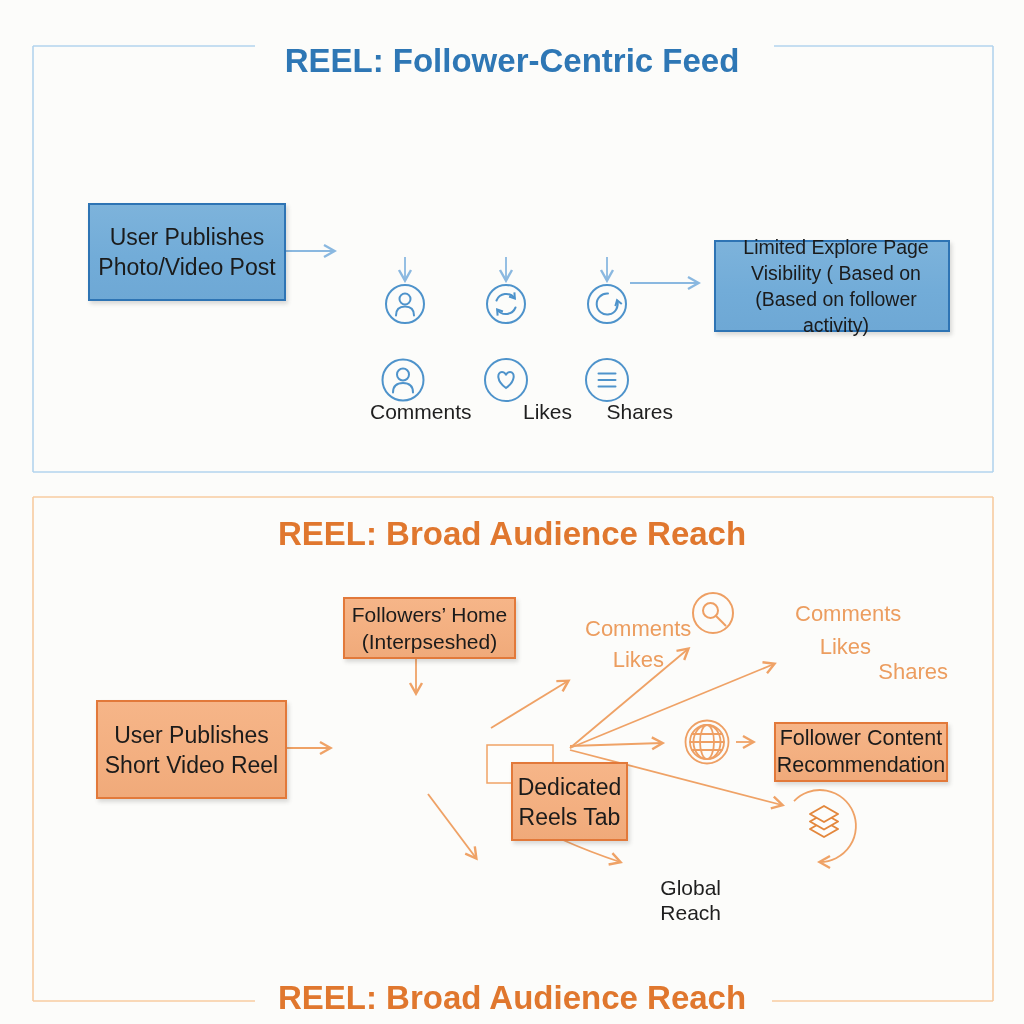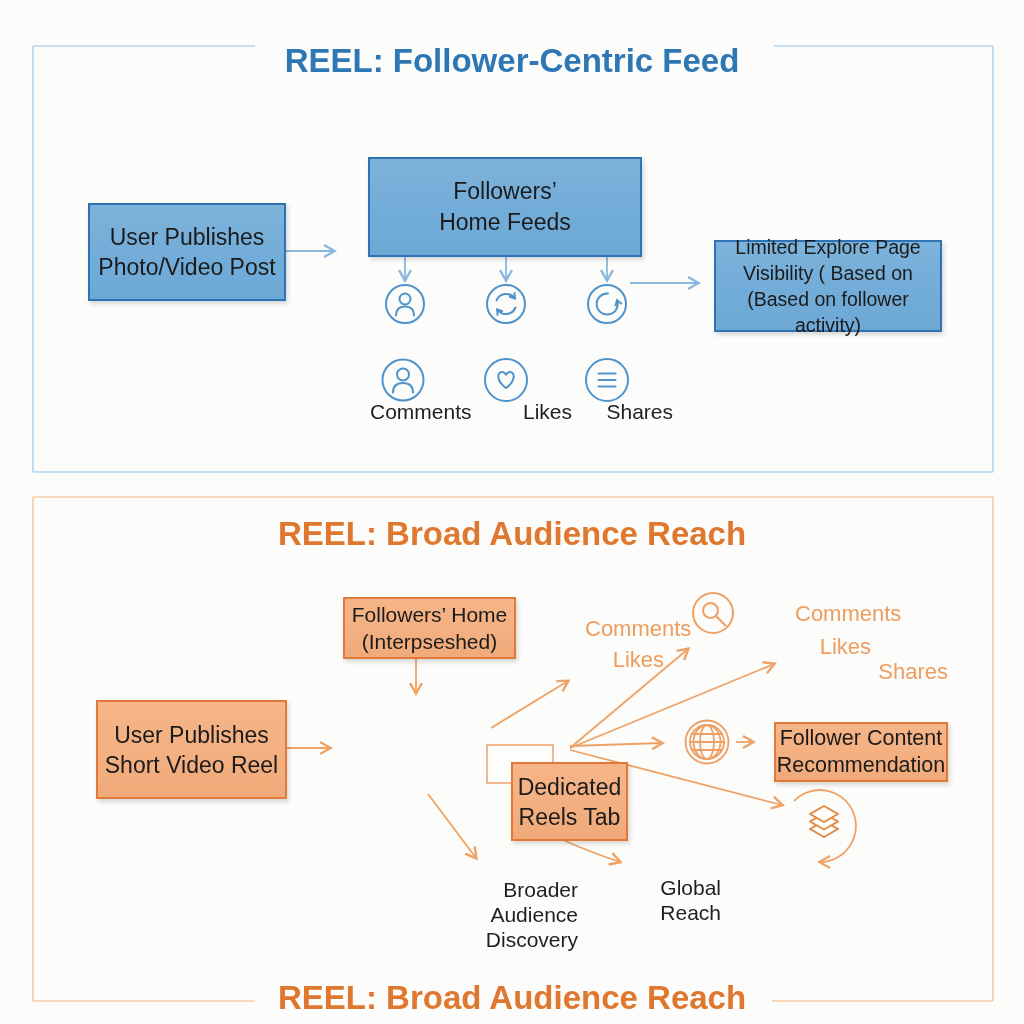--- a/index.html
+++ b/index.html
@@ -126,24 +126,22 @@
     </g>
   </g>
 </svg>
 
 <div class="layer">
   <div class="panel-title" style="top:42px;color:#2e77b5;">REEL: Follower-Centric Feed</div>
 
   <div class="box blue" style="left:88px;top:203px;width:194px;height:94px;font-size:23px;line-height:30px;">User Publishes
 Photo/Video Post</div>
 
-  <div class="box blue" style="left:368px;top:157px;width:270px;height:96px;font-size:23px;line-height:31px;">Followers’
-Home Feeds</div>
 
-  <div class="box blue" style="left:714px;top:240px;width:224px;height:88px;font-size:19.5px;line-height:26px;">Limited Explore Page
+  <div class="box blue" style="left:714px;top:240px;width:224px;height:88px;font-size:19.5px;line-height:26px;padding-left:8px;">Limited Explore Page
 Visibility (  Based on
 (Based on follower activity)</div>
 
   <div class="label black" style="left:354px;top:399px;width:100px;">Comments</div>
   <div class="label black" style="left:456px;top:399px;width:100px;">Likes</div>
   <div class="label black" style="left:557px;top:399px;width:100px;">Shares</div>
 </div>
 
 <div class="layer">
   <div class="panel-title" style="top:515px;color:#e0772e;">REEL: Broad Audience Reach</div>
@@ -161,20 +159,17 @@
   <div class="box orange" style="left:763px;top:722px;width:170px;height:56px;font-size:21.5px;line-height:27px;">Follower Content
 Recommendation</div>
 
   <div class="label orange-txt" style="left:569px;top:617px;width:100px;">Comments</div>
   <div class="label orange-txt" style="left:548px;top:648px;width:100px;">Likes</div>
 
   <div class="label orange-txt" style="left:779px;top:602px;width:100px;">Comments</div>
   <div class="label orange-txt" style="left:755px;top:635px;width:100px;">Likes</div>
   <div class="label orange-txt" style="left:832px;top:660px;width:100px;">Shares</div>
 
-  <div class="label black" style="left:442px;top:877px;width:120px;">Broader
-Audience
-Discovery</div>
   <div class="label black" style="left:605px;top:875px;width:100px;">Global
 Reach</div>
 
   <div class="panel-title" style="top:979px;color:#e0772e;">REEL: Broad Audience Reach</div>
 </div>
 
 </body></html>

